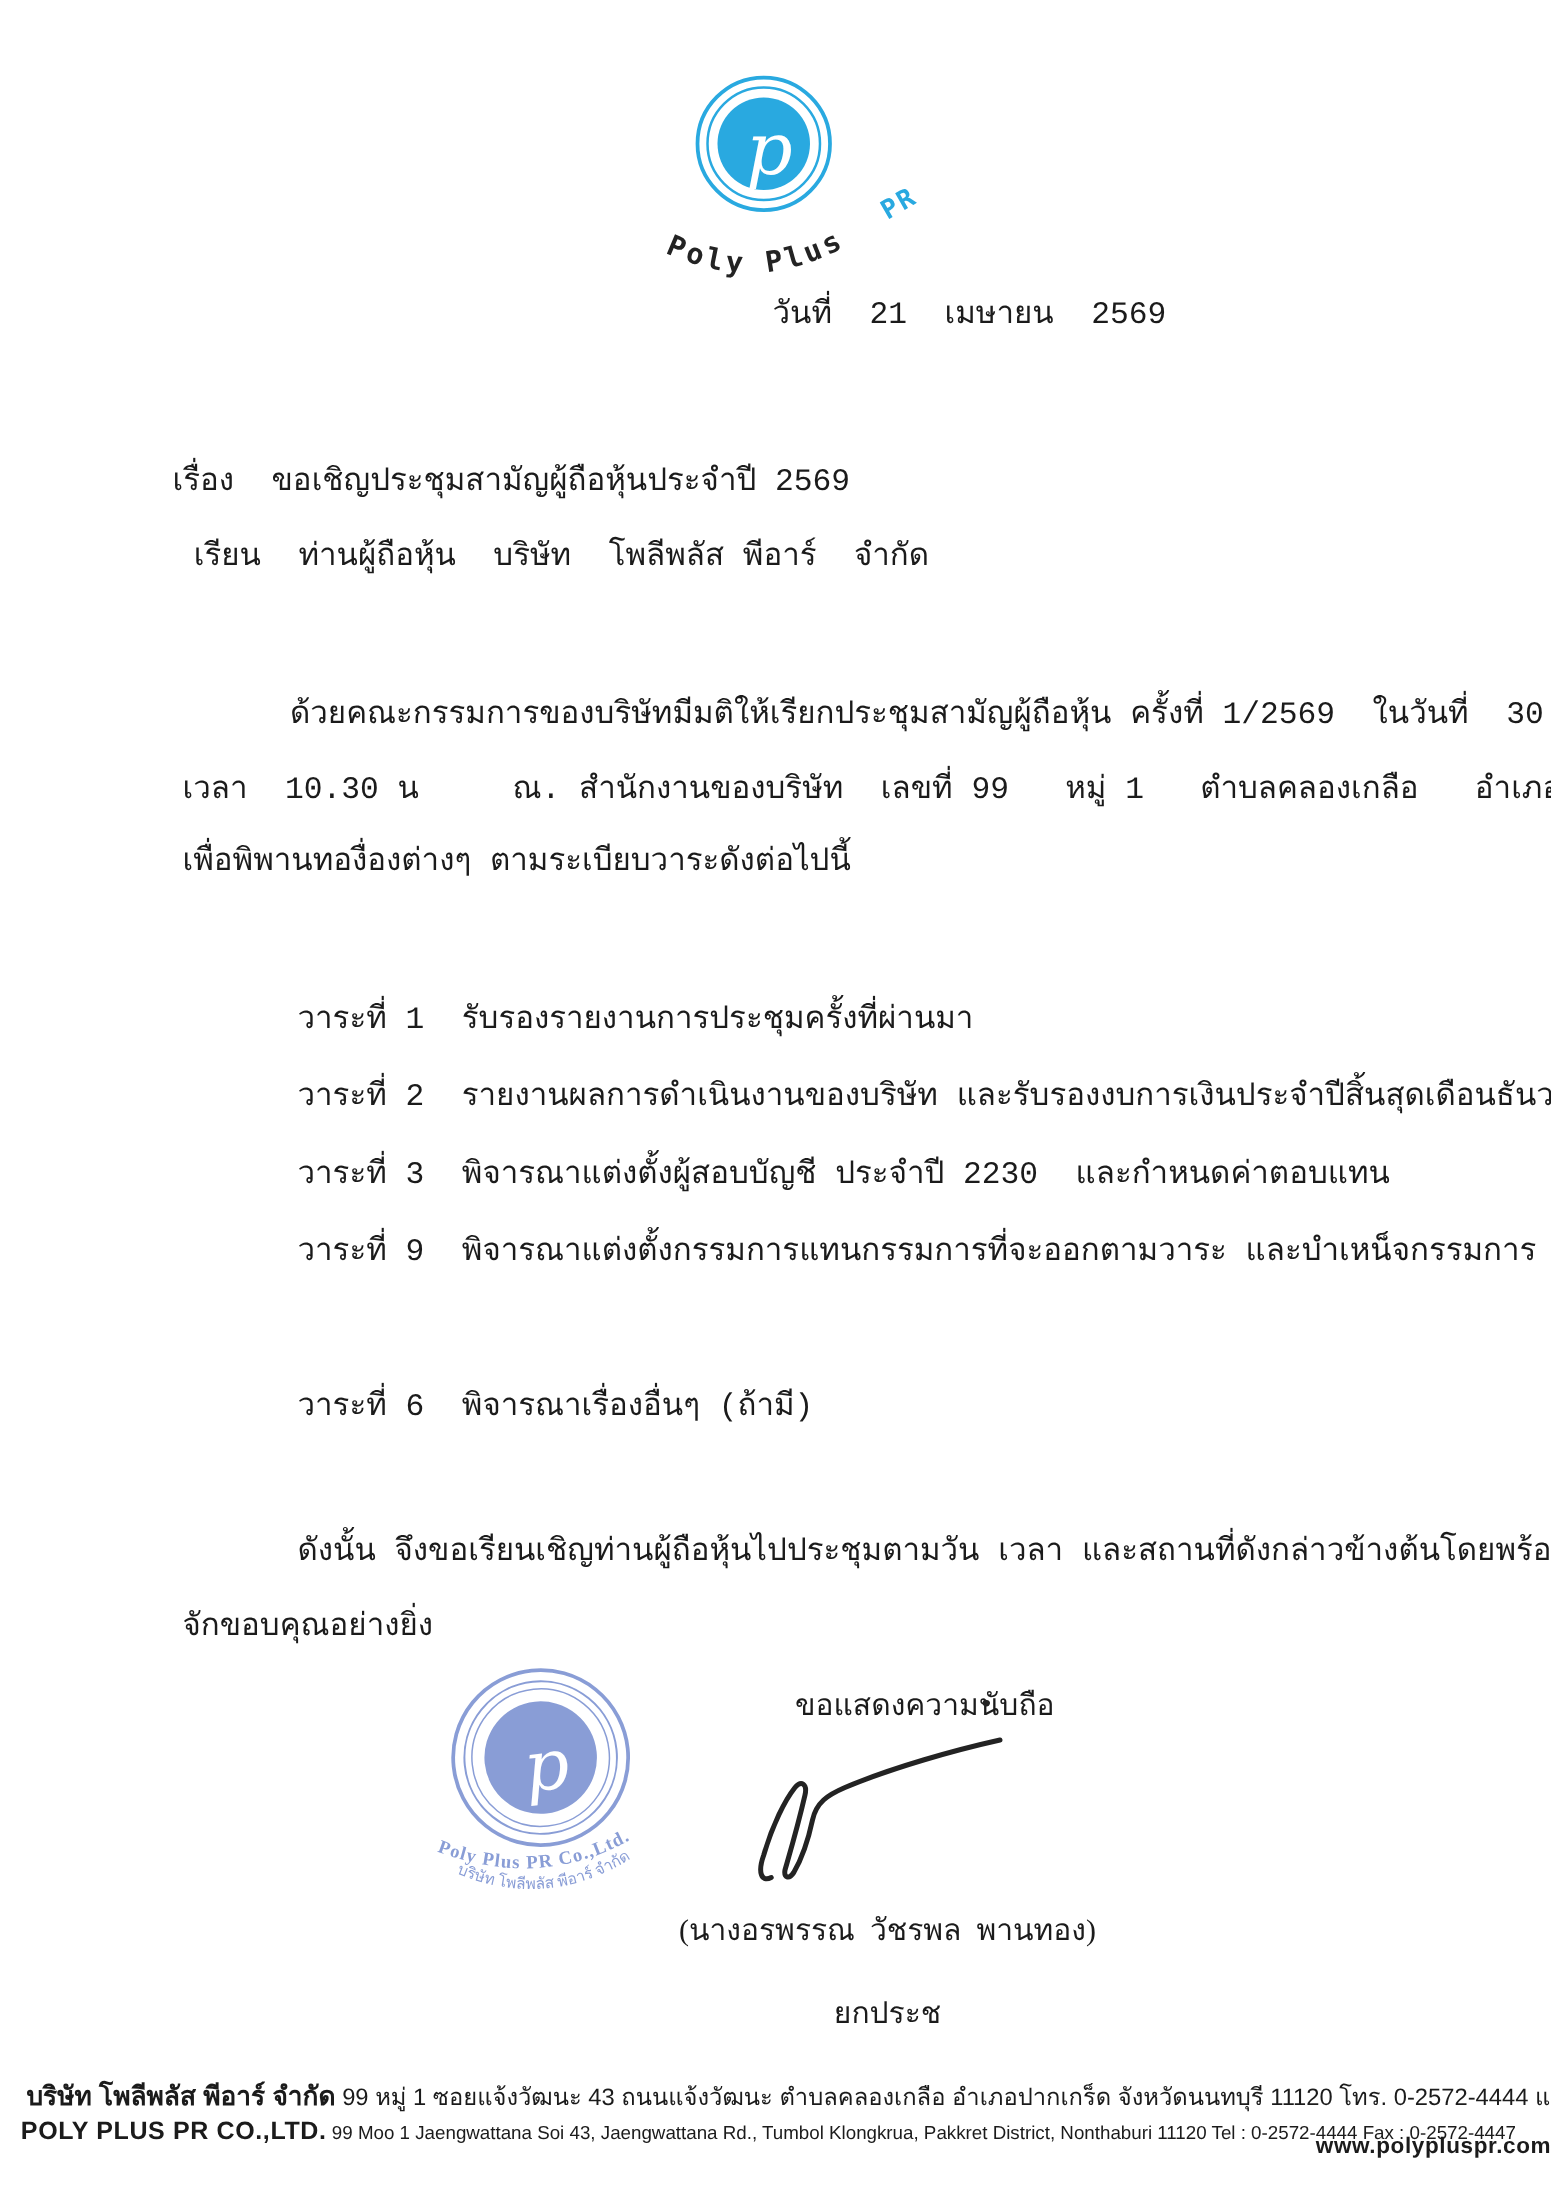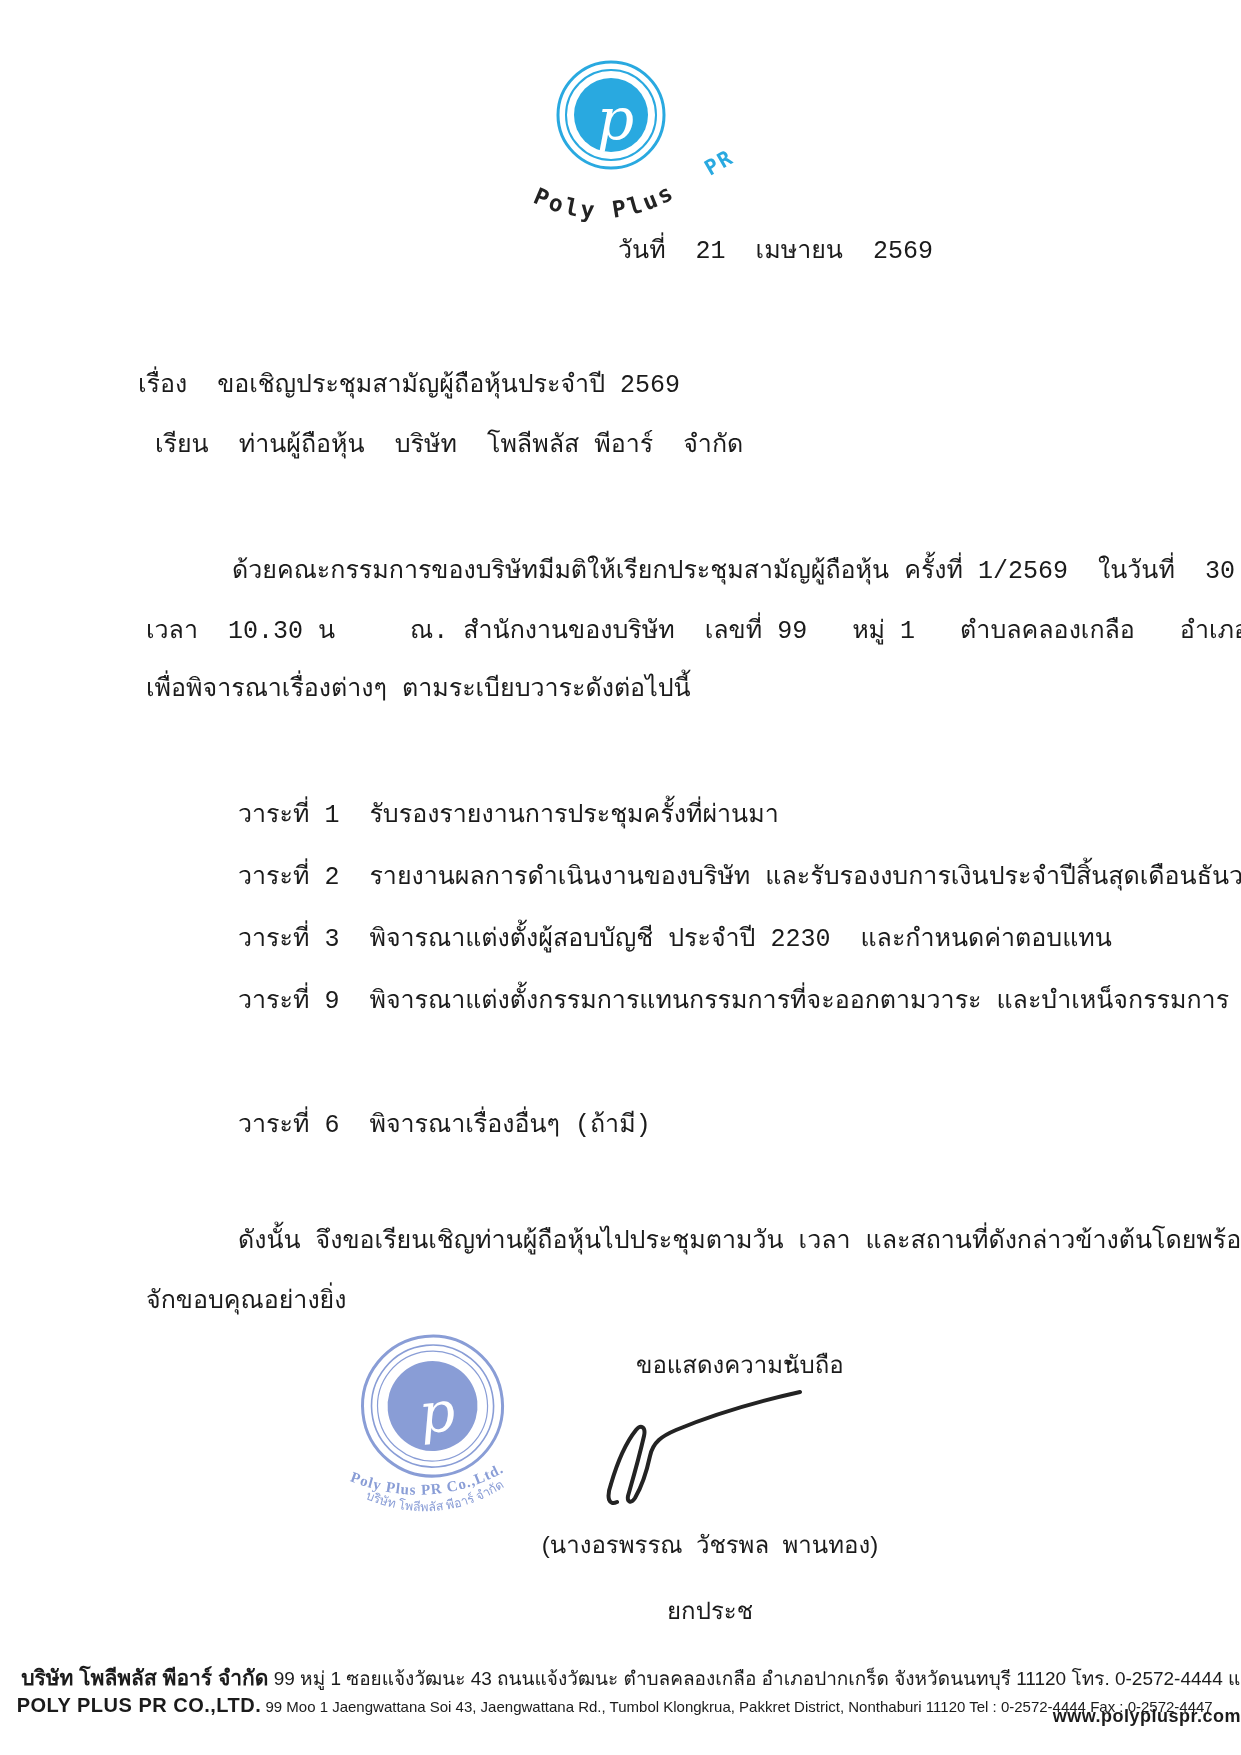--- a/index.html
+++ b/index.html
@@ -13,21 +13,21 @@
     color:#1b1b1b;
   }
   .t{
     position:absolute;
     white-space:pre;
     line-height:1.25;
     color:#1b1b1b;
   }
   .body25{font-size:25px;font-family:Liberation Mono, monospace;}
   .body24{font-size:24px;}
-  .sigblock{left:500px;width:420px;text-align:center;}
+  .sigblock{left:500px;width:420px;text-align:center;font-family:Liberation Serif, serif;}
   .footer-th{font-size:19px;}
   .footer-th .co{font-weight:bold;font-size:21px;}
   .footer-en{font-size:15px;}
   .footer-en .co{font-weight:bold;font-size:20px;letter-spacing:.5px;}
   .website{font-weight:bold;font-size:18px;letter-spacing:.5px;}
   .ink-dot{
     position:absolute;
     width:6px;height:5px;
     background:#232323;
     border-radius:50%;
@@ -55,21 +55,21 @@
     <text x="242" y="130" font-size="21" font-weight="bold" letter-spacing="2" font-family="DejaVu Sans Mono, monospace" transform="rotate(-30 242 130)" fill="#29a9e0">PR</text>
   </svg>
 
   <div class="t body25" style="top:236px;left:618px">วันที่  21  เมษายน  2569</div>
 
   <div class="t body25" style="top:370px;left:138px">เรื่อง  ขอเชิญประชุมสามัญผู้ถือหุ้นประจำปี 2569</div>
   <div class="t body25" style="top:430px;left:155px">เรียน  ท่านผู้ถือหุ้น  บริษัท  โพลีพลัส พีอาร์  จำกัด</div>
 
   <div class="t body25" style="top:556px;left:232px">ด้วยคณะกรรมการของบริษัทมีมติให้เรียกประชุมสามัญผู้ถือหุ้น ครั้งที่ 1/2569  ในวันที่  30  เมษายน  2569</div>
   <div class="t body25" style="top:616px;left:146px">เวลา  10.30 น     ณ. สำนักงานของบริษัท  เลขที่ 99   หมู่ 1   ตำบลคลองเกลือ   อำเภอปากเกร็ด   จ.นนทบุรี  11120</div>
-  <div class="t body25" style="top:674px;left:146px">เพื่อพิจารณาเรื่องต่างๆ ตามระเบียบวาระดังต่อไปนี้</div>
+  <div class="t body25" style="top:674px;left:146px">เพื่อพิพานทองื่องต่างๆ ตามระเบียบวาระดังต่อไปนี้</div>
 
   <div class="t body25" style="top:800px;left:238px">วาระที่ 1  รับรองรายงานการประชุมครั้งที่ผ่านมา</div>
   <div class="t body25" style="top:862px;left:238px">วาระที่ 2  รายงานผลการดำเนินงานของบริษัท และรับรองงบการเงินประจำปีสิ้นสุดเดือนธันวาคม 2568</div>
   <div class="t body25" style="top:924px;left:238px">วาระที่ 3  พิจารณาแต่งตั้งผู้สอบบัญชี ประจำปี 2230  และกำหนดค่าตอบแทน</div>
   <div class="t body25" style="top:986px;left:238px">วาระที่ 9  พิจารณาแต่งตั้งกรรมการแทนกรรมการที่จะออกตามวาระ และบำเหน็จกรรมการ</div>
   <div class="t body25" style="top:1110px;left:238px">วาระที่ 6  พิจารณาเรื่องอื่นๆ (ถ้ามี)</div>
 
   <div class="t body25" style="top:1226px;left:238px">ดังนั้น จึงขอเรียนเชิญท่านผู้ถือหุ้นไปประชุมตามวัน เวลา และสถานที่ดังกล่าวข้างต้นโดยพร้อมเพรียงกันด้วย</div>
   <div class="t body25" style="top:1286px;left:146px">จักขอบคุณอย่างยิ่ง</div>
 

